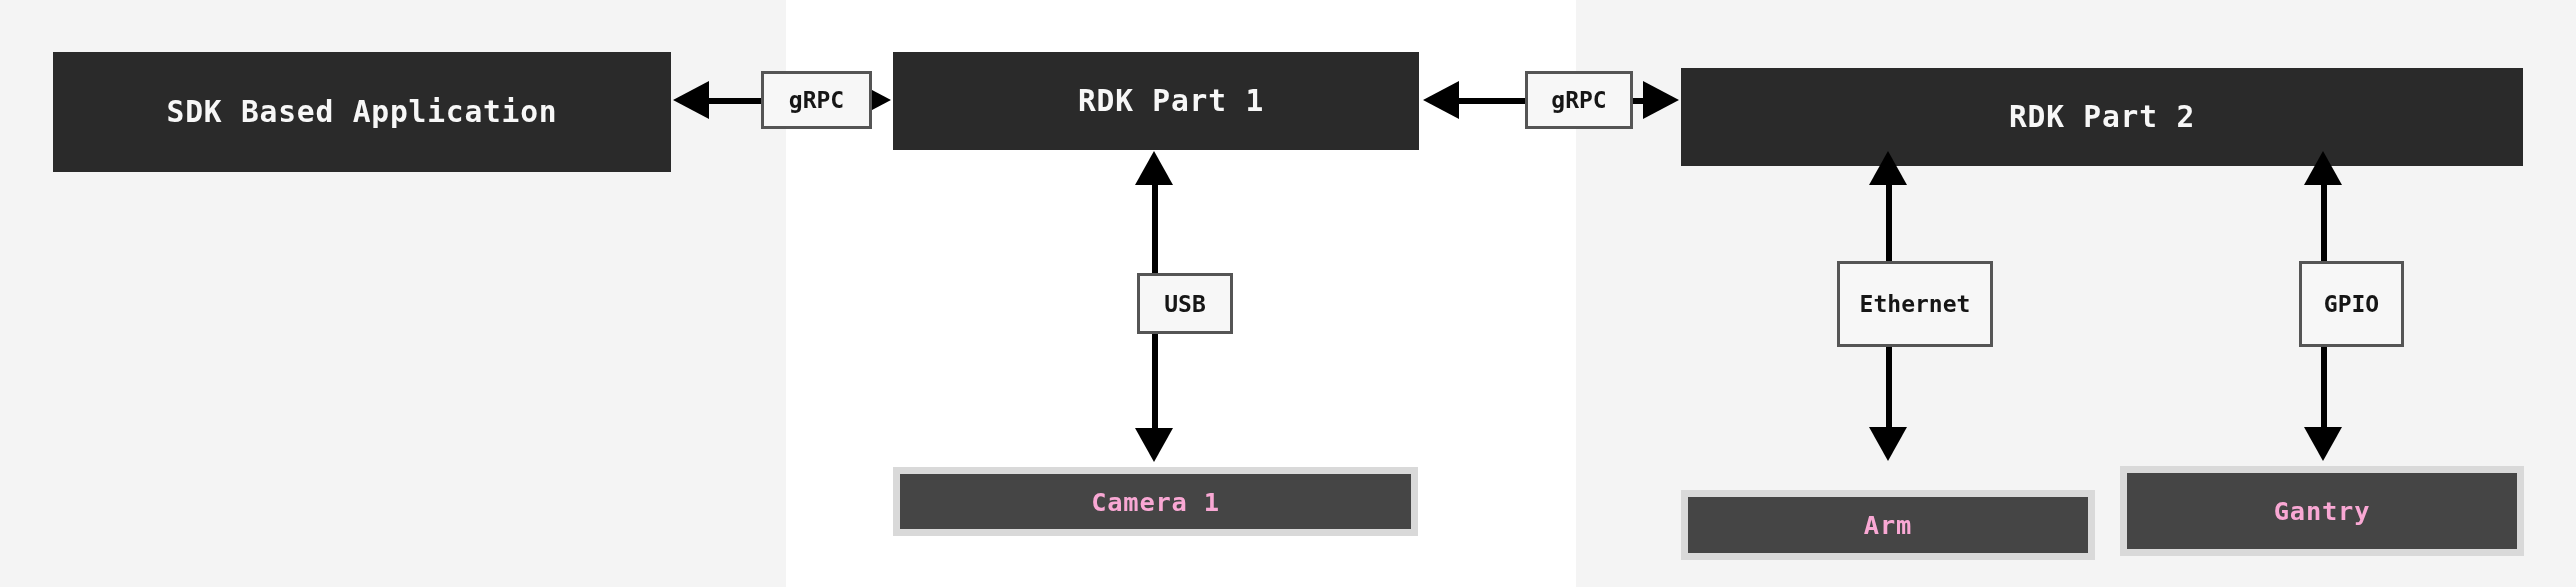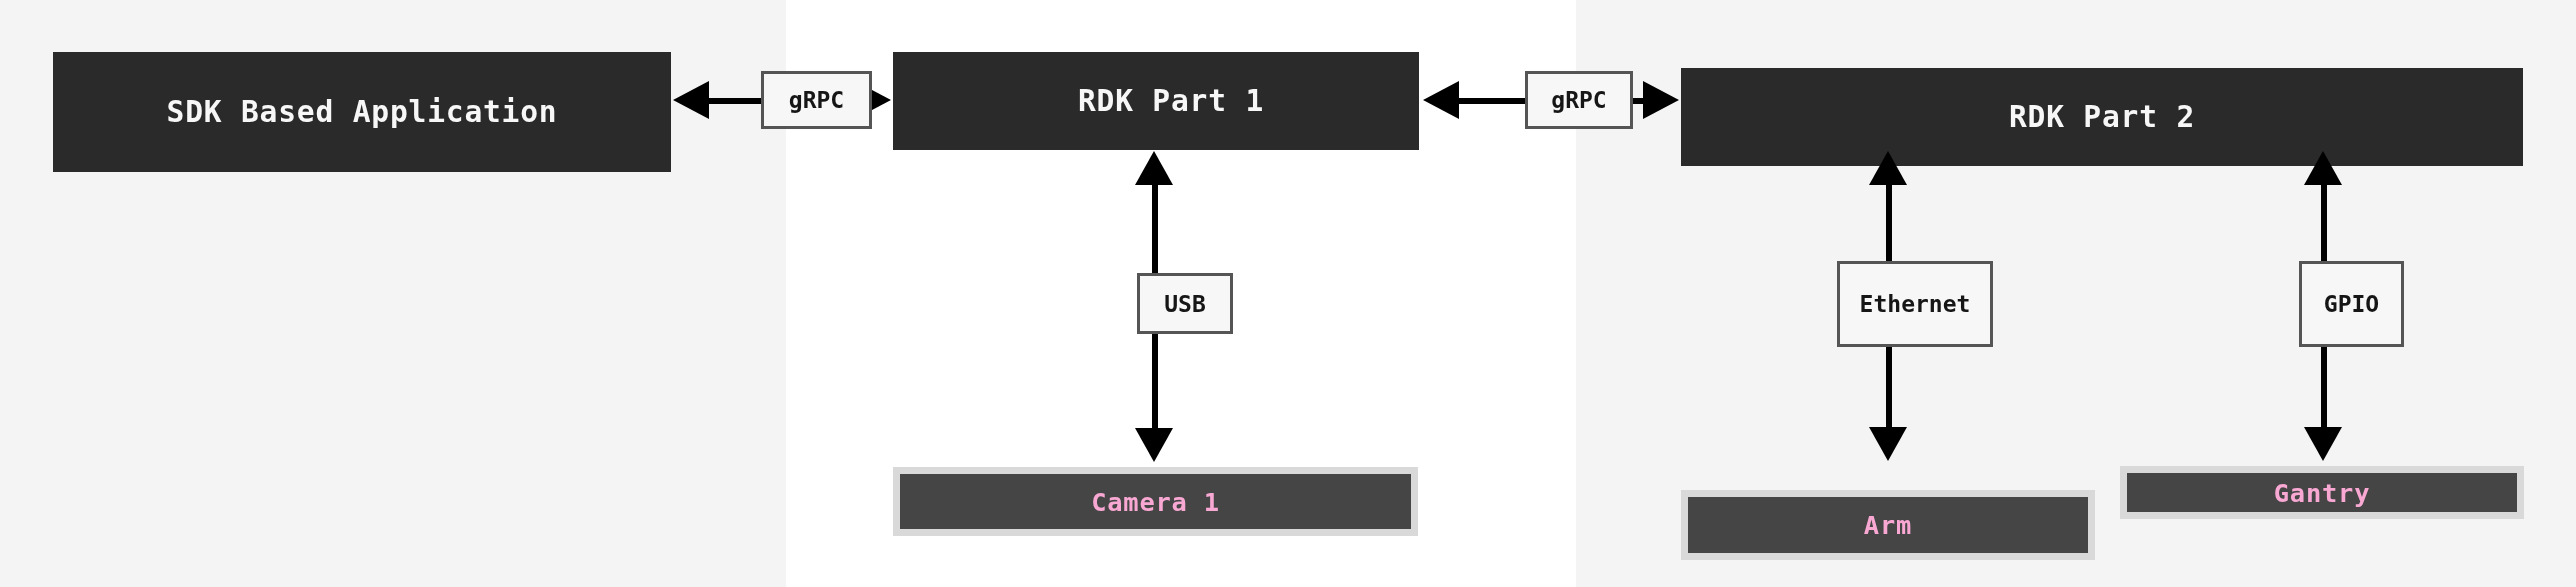--- a/index.html
+++ b/index.html
@@ -147,20 +147,20 @@
       <span>Camera 1</span>
     </div>
   </div>
 
   <div class="node-framed" style="left:1681px; top:466px; width:414px; height:70px;margin-top:24px;">
     <div class="inner">
       <span>Arm</span>
     </div>
   </div>
 
-  <div class="node-framed" style="left:2120px; top:466px; width:404px; height:53px;">
+  <div class="node-framed" style="left:2120px; top:466px; width:404px; height:90px;">
     <div class="inner">
       <span>Gantry</span>
     </div>
   </div>
 
 </div>
 
 
 </body></html>

